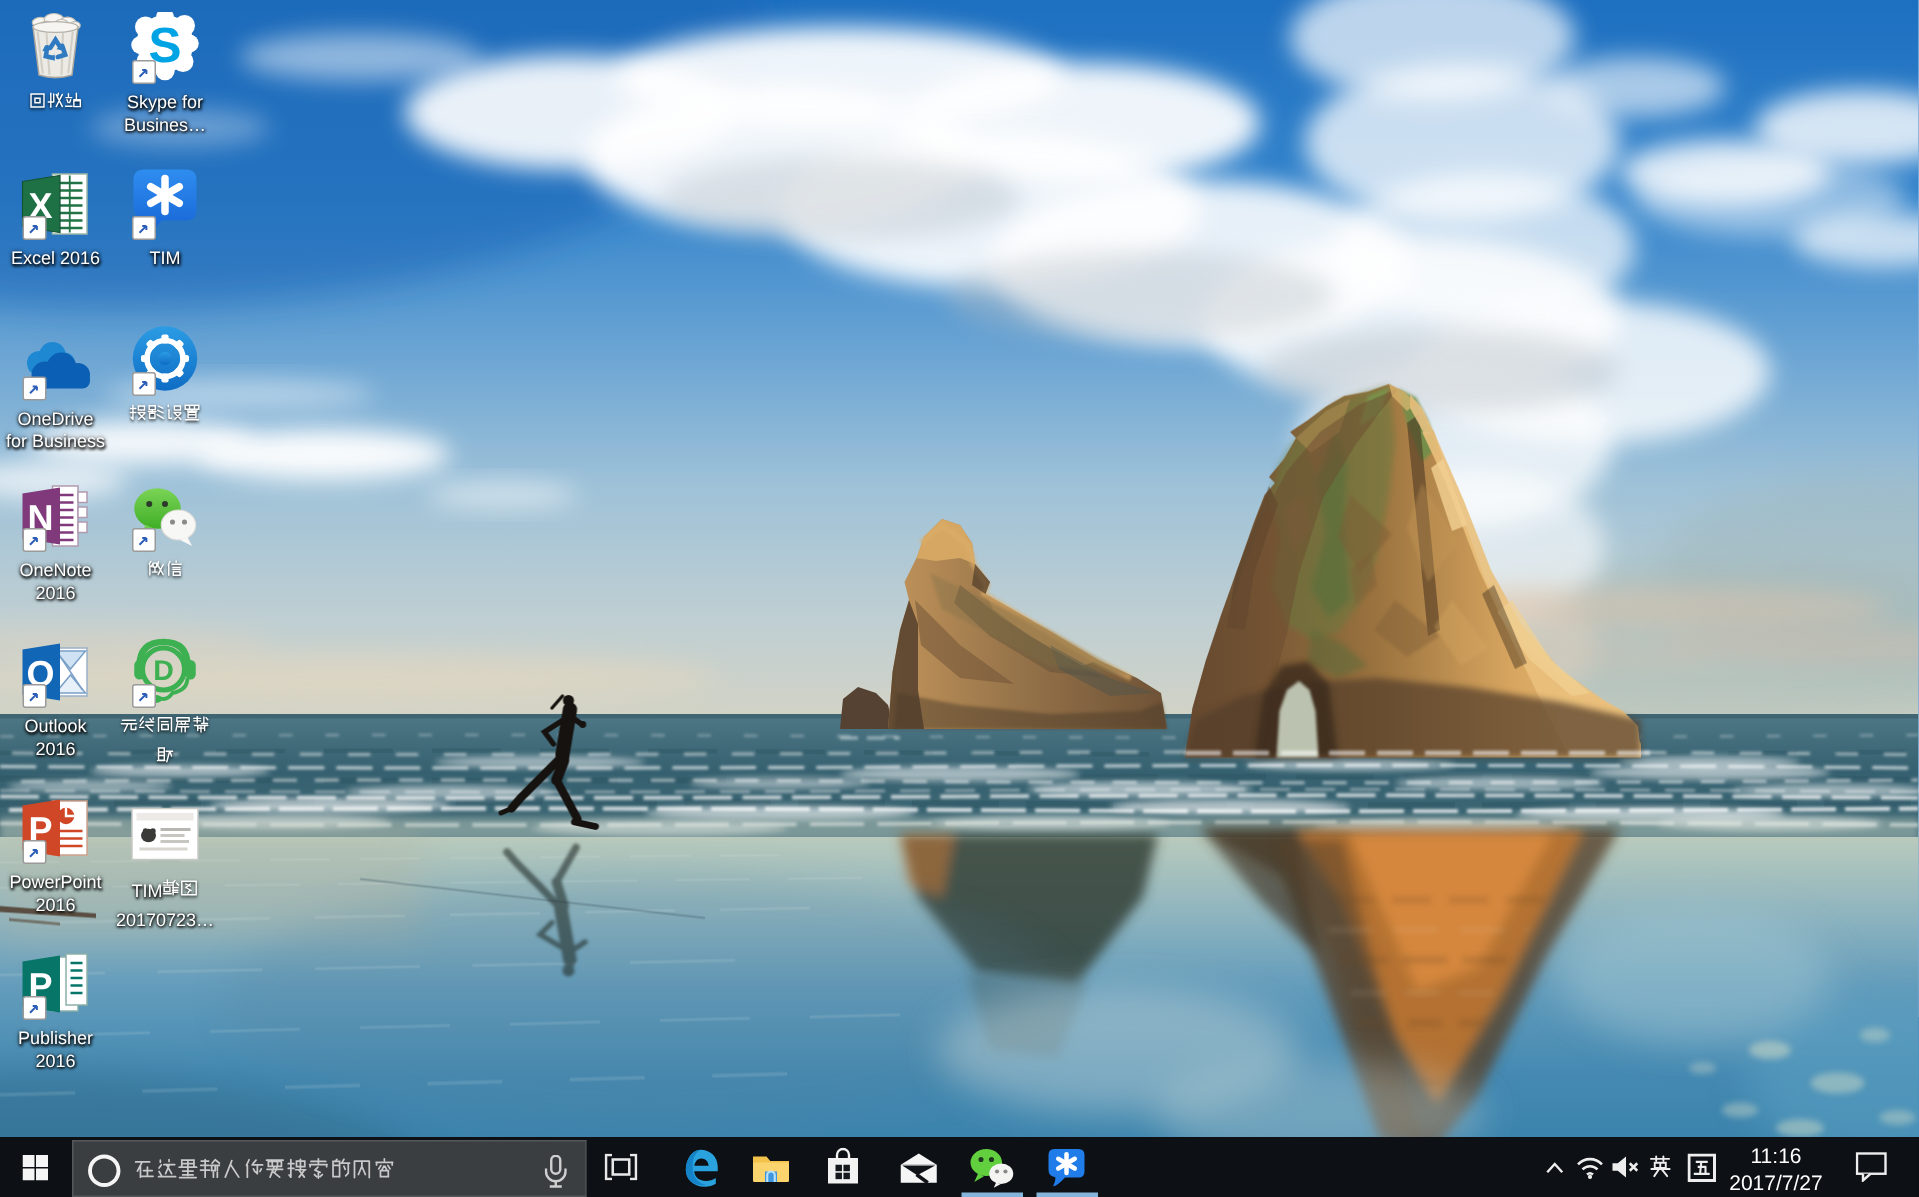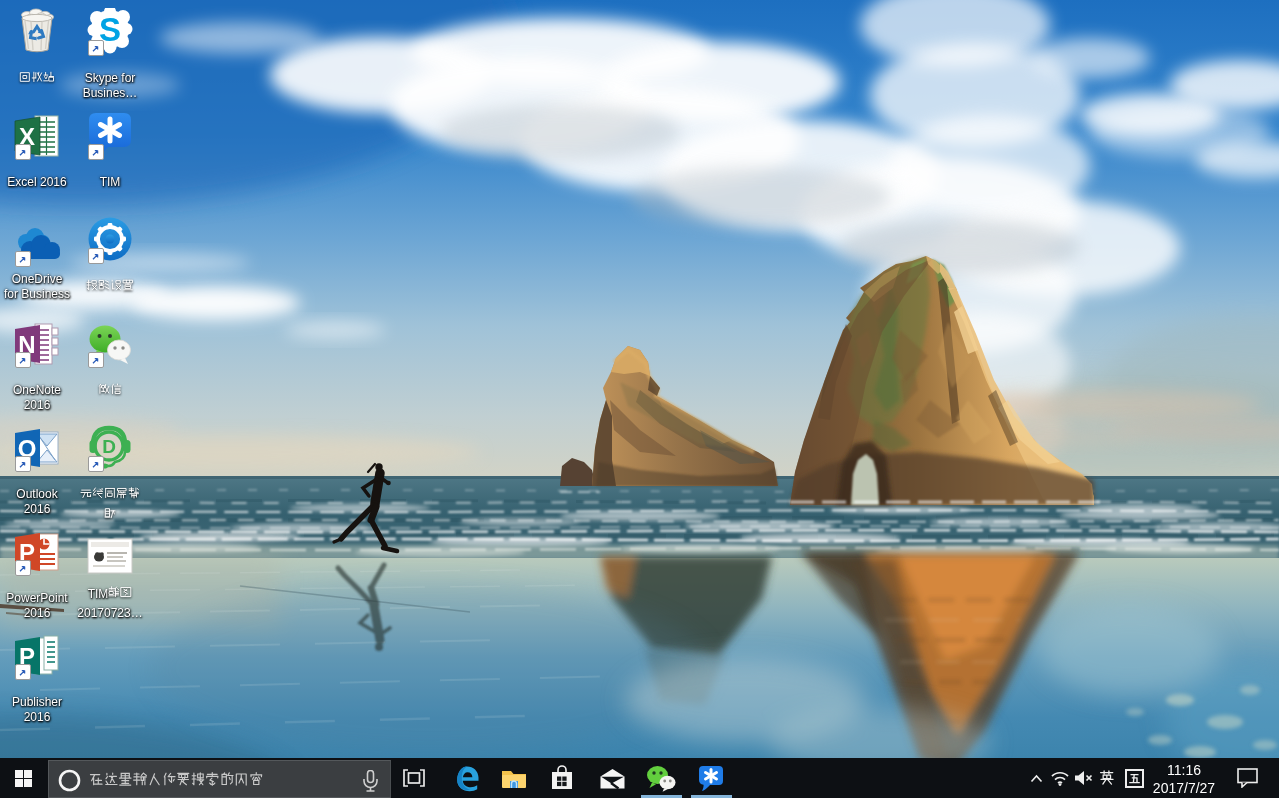--- a/index.html
+++ b/index.html
@@ -2,21 +2,21 @@
 <html><head>
 <meta charset="utf-8">
 <style>
   html,body{margin:0;padding:0;-webkit-font-smoothing:antialiased;}
   .lb svg{filter:drop-shadow(0 1px 1.2px rgba(0,0,0,.9));}
   body{width:1279px;height:798px;overflow:hidden;font-family:"Liberation Sans",sans-serif;}
   #desk{position:relative;width:1279px;height:798px;background:#2e7cc2;}
   #wall{position:absolute;left:0;top:0;}
   .di{position:absolute;width:86px;text-align:center;}
   .ic{height:48px;display:flex;align-items:flex-end;justify-content:center;position:relative;}
-  .lb{margin-top:17px;font-size:12px;line-height:14.5px;color:#fff;
+  .lb{margin-top:7px;font-size:12px;line-height:14.5px;color:#fff;
       text-shadow:0 1px 2px rgba(0,0,0,.95),0 0 3px rgba(0,0,0,.7),1px 1px 2px rgba(0,0,0,.8);}
   .sc{position:absolute;left:21px;bottom:-2px;width:14px;height:14px;background:#fff;
       border:1px solid #9a9a9a;border-radius:2px;}
   .sc svg{position:absolute;left:1px;top:1px;}
   #bar{position:absolute;left:0;top:758px;width:1279px;height:40px;background:#0d1014;}
   #sbox{position:absolute;left:48px;top:760px;width:343px;height:38px;background:#3b3e41;
         border:1px solid #54585b;border-right-color:#4a4e51;box-sizing:border-box;}
   #stxt{position:absolute;left:40px;top:11px;font-size:14px;color:#c9c9c9;letter-spacing:.5px;}
   .tb{position:absolute;top:758px;width:46px;height:40px;display:flex;align-items:center;justify-content:center;}
   .tray{position:absolute;top:758px;height:40px;display:flex;align-items:center;justify-content:center;color:#fff;}

